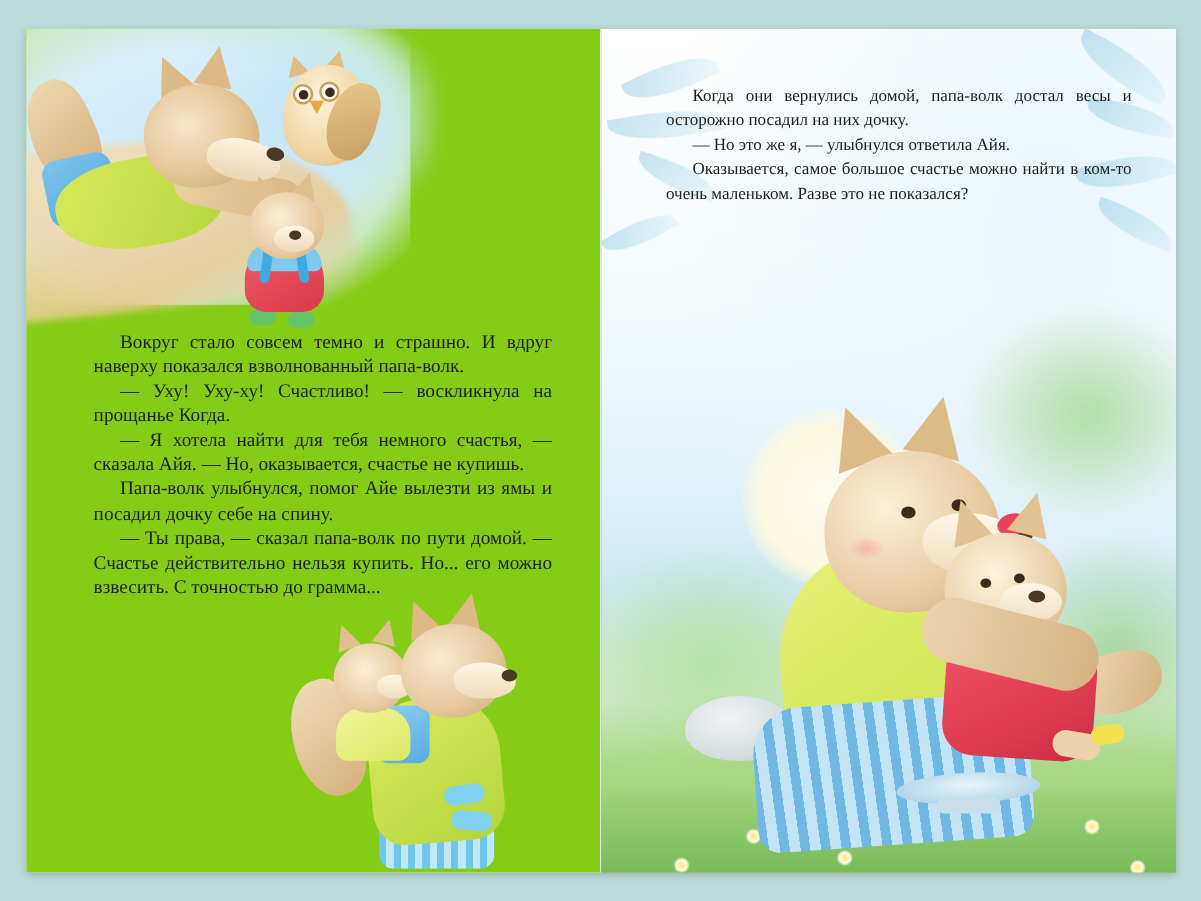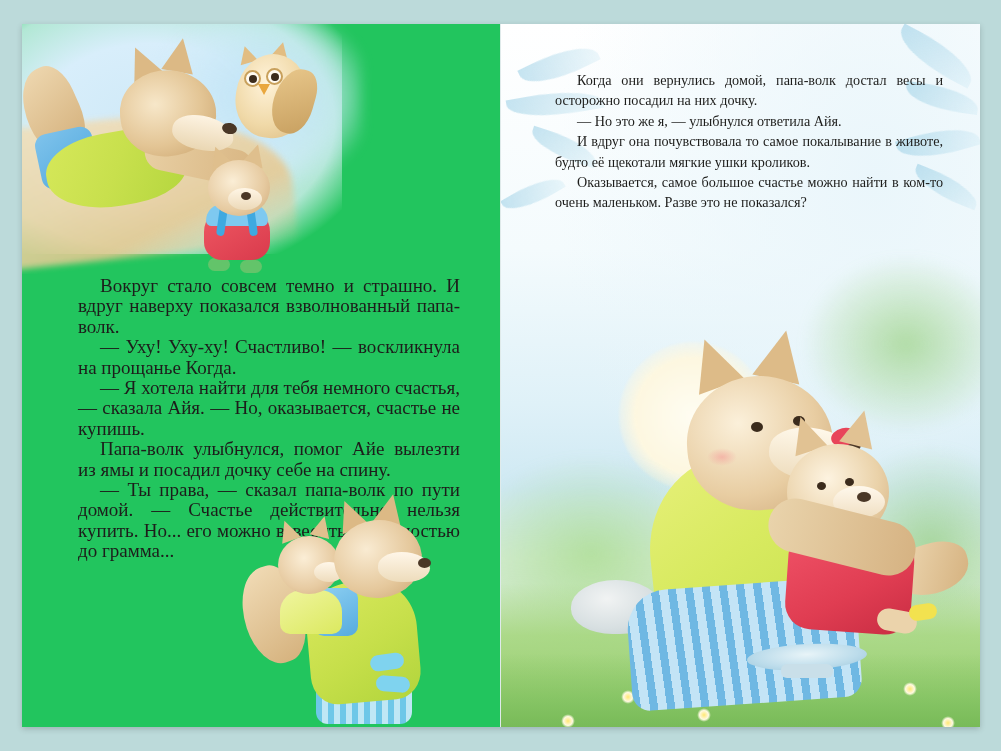--- a/index.html
+++ b/index.html
@@ -22,21 +22,21 @@
     left: 22px; top: 24px;
     width: 958px; height: 703px;
     display: flex;
     background: #ffffff;
     box-shadow: 0 2px 6px rgba(0,0,0,0.18);
   }
   .page-half {
     position: relative;
     width: 479px; height: 703px;
     overflow: hidden;
-    background: #22c55e;
+    background: #84cc16;
   }
   .page-half.left { border-right: 1px solid #dfeaea; }
 
   
   .left-illus {
     position: absolute;
     left: 0; top: 0;
     width: 479px; height: 250px;
     overflow: hidden;
   }
@@ -297,21 +297,21 @@
   }
 
   
   .left-text {
     position: absolute;
     left: 56px; top: 252px;
     width: 382px;
   }
   .left-text p, .right-text p {
     margin: 0;
-    font-size: 19px;
+    font-size: 16px;
     line-height: 20.4px;
     color: #1d1d1b;
     text-align: justify;
   }
   .ind { text-indent: 22px; }
 
   
   .right-bg {
     position: absolute; inset: 0;
     background:
@@ -633,19 +633,18 @@
       <div class="rc-head"></div>
       <div class="rc-snout"></div>
       <div class="rc-nose"></div>
       <div class="rc-eye a"></div>
       <div class="rc-eye b"></div>
       <div class="rw-arm"></div>
 
       <div class="right-text">
         <p class="ind">Когда они вернулись домой, папа-волк достал весы и осторожно посадил на них дочку.</p>
         <p class="ind">— Но это же я, — улыбнулся ответила Айя.</p>
-        <p class="ind">И вдруг она почувствовала то самое покалывание в животе, будто её щекотали мягкие ушки кроликов.</p>
         <p class="ind">Оказывается, самое большое счастье можно найти в ком-то очень маленьком. Разве это не показался?</p>
       </div>
 
     </div>
   </div>
 </div>
 
 </body></html>

